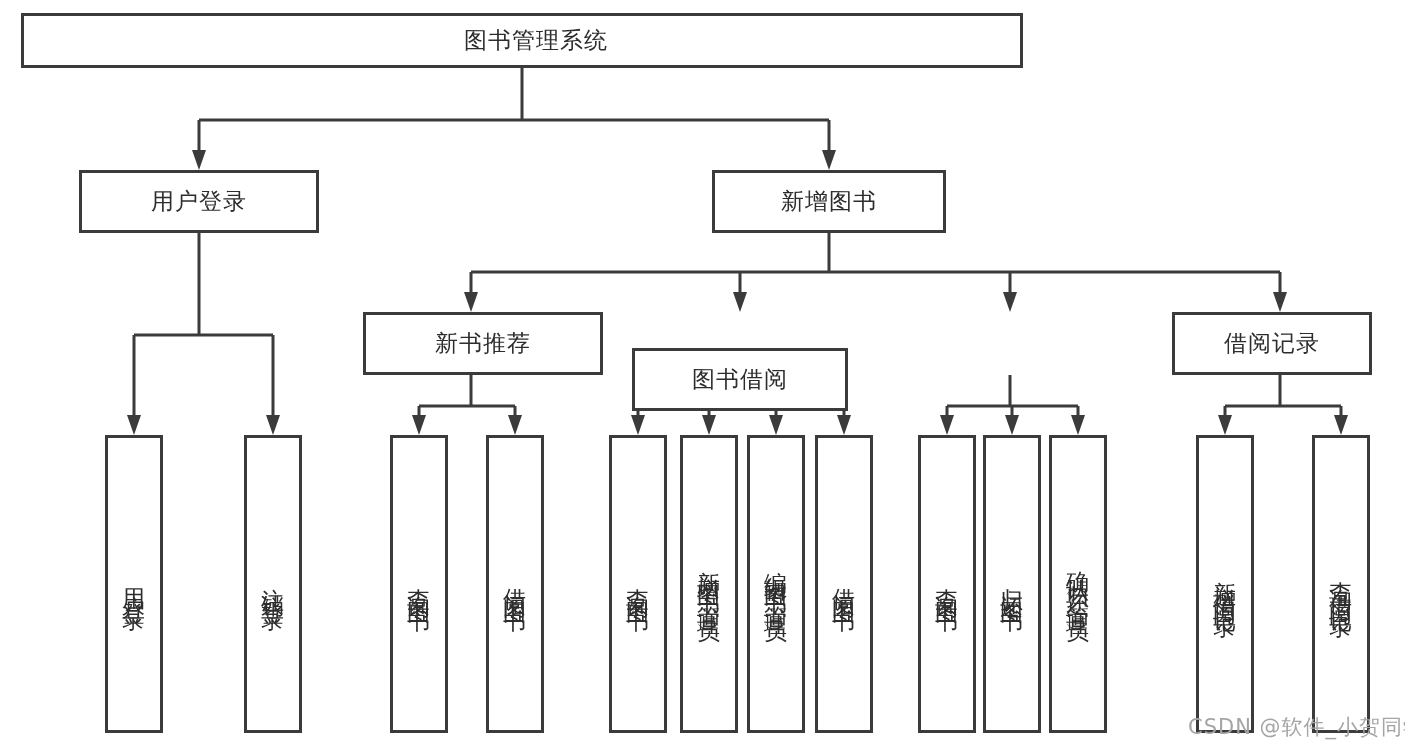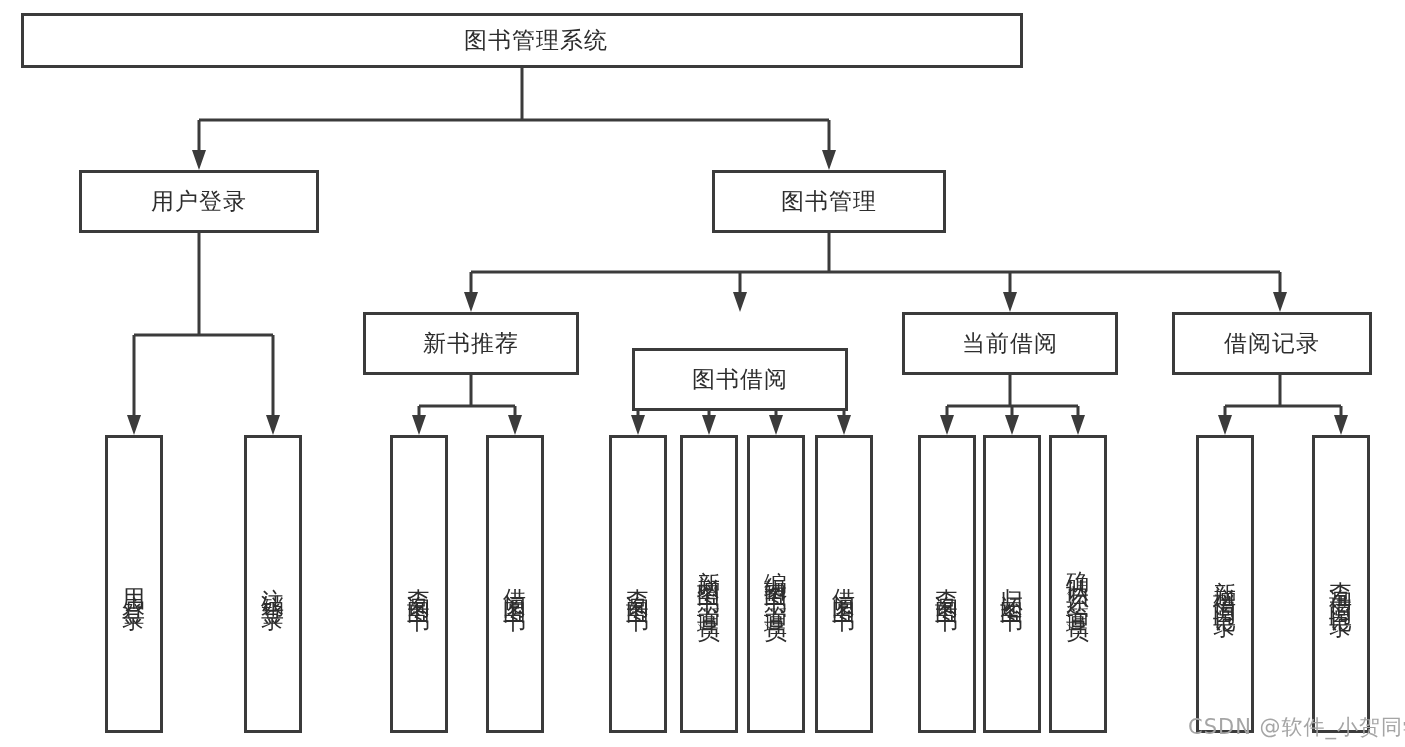--- a/index.html
+++ b/index.html
@@ -106,31 +106,28 @@
   </svg>
 
   <div class="node" style="left:21px; top:13px; width:1002px; height:55px;padding-left:28px;">
     <span>图书管理系统</span>
   </div>
 
   <div class="node" style="left:79px; top:170px; width:240px; height:63px;">
     <span>用户登录</span>
   </div>
   <div class="node" style="left:712px; top:170px; width:234px; height:63px;">
-    <span>图书管理</span>
+    <span>新增图书</span>
   </div>
 
-  <div class="node" style="left:363px; top:312px; width:216px; height:63px;">
+  <div class="node" style="left:363px; top:312px; width:240px; height:63px;">
     <span>新书推荐</span>
   </div>
   <div class="node" style="left:632px; top:312px; width:216px; height:63px;margin-top:36px;">
     <span>图书借阅</span>
-  </div>
-  <div class="node" style="left:902px; top:312px; width:216px; height:63px;">
-    <span>当前借阅</span>
   </div>
   <div class="node" style="left:1172px; top:312px; width:200px; height:63px;">
     <span>借阅记录</span>
   </div>
 
   <div class="node leaf" style="left:105px; top:435px; width:58px; height:298px;">用户登录</div>
   <div class="node leaf" style="left:244px; top:435px; width:58px; height:298px;">注销登录</div>
 
   <div class="node leaf" style="left:390px; top:435px; width:58px; height:298px;">查询图书</div>
   <div class="node leaf" style="left:486px; top:435px; width:58px; height:298px;">借阅图书</div>

